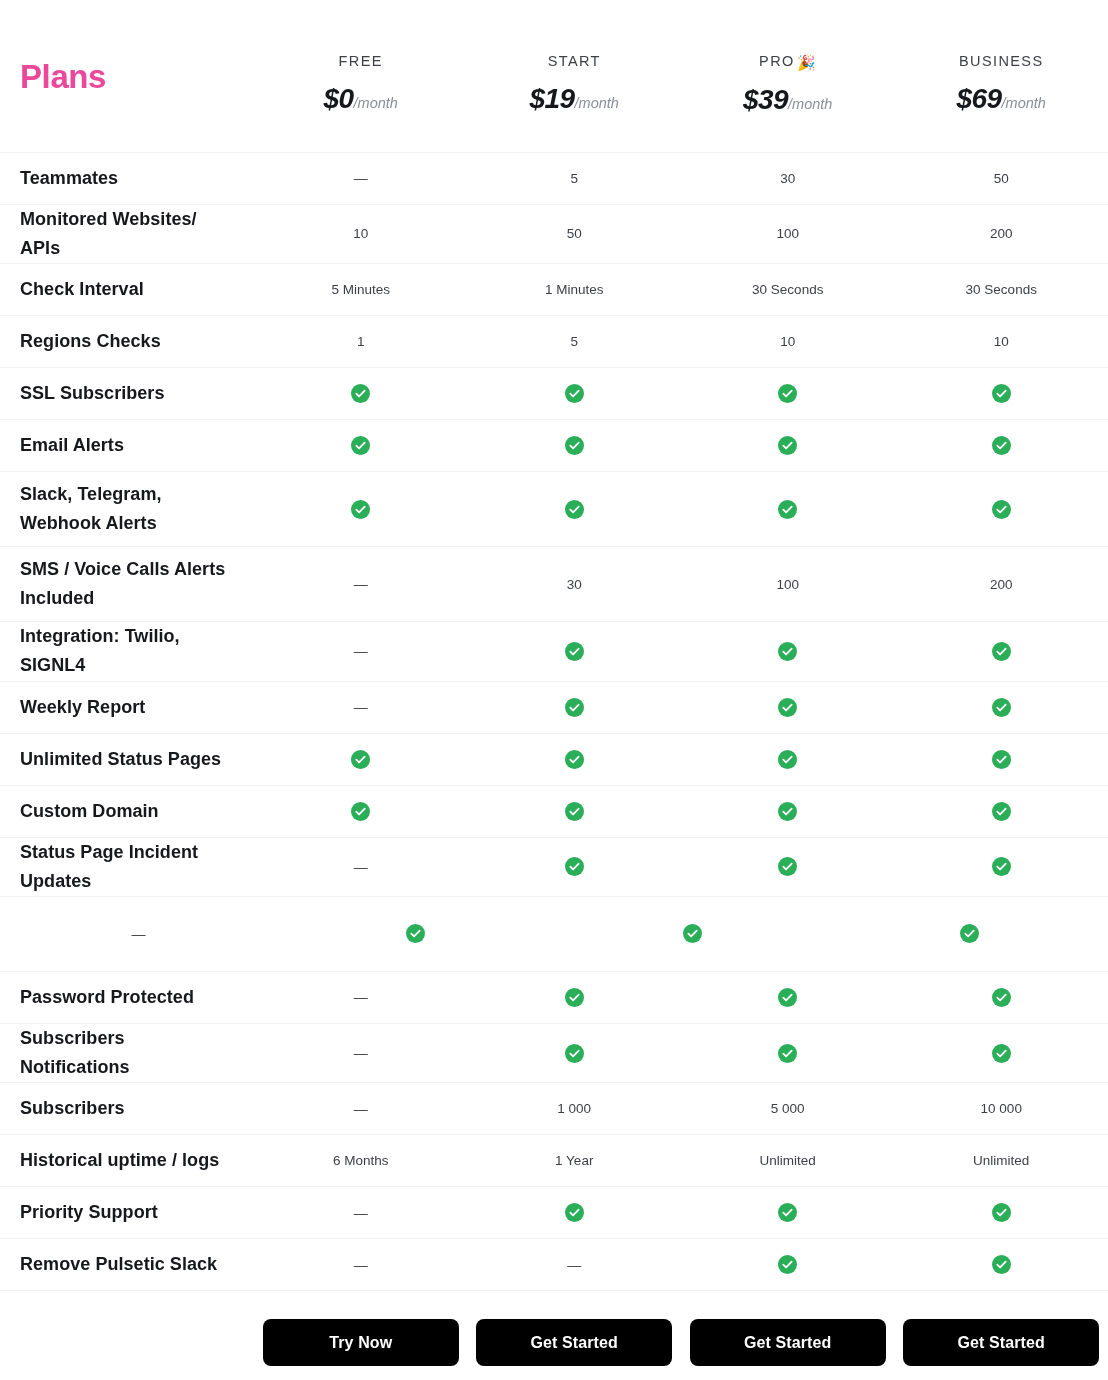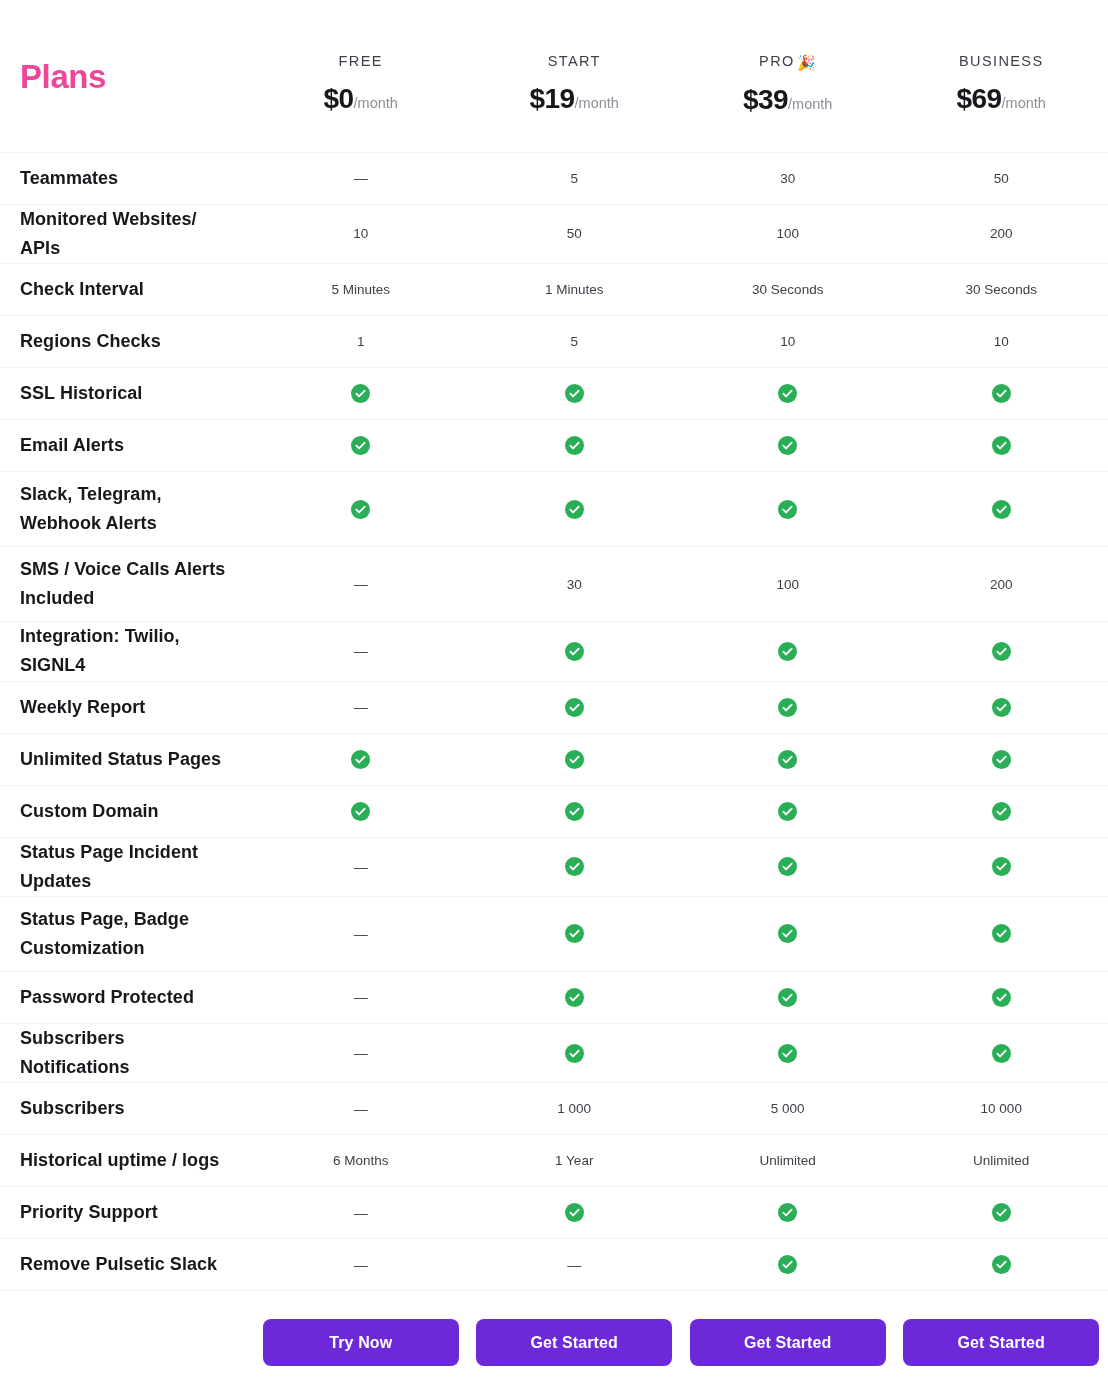--- a/index.html
+++ b/index.html
@@ -64,20 +64,21 @@
     font-size: 15px;
     letter-spacing: 0;
     margin-left: 3px;
     display: inline-block;
     vertical-align: -2px;
   }
   .plan-price-line {
     margin-top: 16px;
     line-height: 1;
     white-space: nowrap;
+    font-style: italic;
   }
   .plan-price {
     font-size: 28px;
     font-weight: 700;
     color: #17181c;
     letter-spacing: -0.6px;
   }
   .plan-period {
     font-size: 14.5px;
     color: #8b8f98;
@@ -143,21 +144,21 @@
   .cta-cell {
     flex: 1 1 0;
     display: flex;
     justify-content: center;
   }
   .cta-btn {
     width: 196px;
     height: 47px;
     border: none;
     border-radius: 8px;
-    background: #6d28d9;
+    background: #000000;
     color: #ffffff;
     font-family: "Liberation Sans", "DejaVu Sans", sans-serif;
     font-size: 16px;
     font-weight: 700;
     letter-spacing: 0.1px;
     cursor: pointer;
     display: flex;
     align-items: center;
     justify-content: center;
   }
@@ -209,21 +210,21 @@
         <div class="fcell"><span>30 Seconds</span></div>
       </div>
       <div class="frow">
         <div class="fname">Regions Checks</div>
         <div class="fcell"><span>1</span></div>
         <div class="fcell"><span>5</span></div>
         <div class="fcell"><span>10</span></div>
         <div class="fcell"><span>10</span></div>
       </div>
       <div class="frow">
-        <div class="fname">SSL Historical</div>
+        <div class="fname">SSL Subscribers</div>
         <div class="fcell"><span class="check"><svg width="19" height="19" viewBox="0 0 20 20" xmlns="http://www.w3.org/2000/svg">
               <circle cx="10" cy="10" r="10" fill="#2aae57"></circle>
               <path d="M5.6 10.2 L8.5 13.1 L14.4 7.0" fill="none" stroke="#ffffff" stroke-width="1.9" stroke-linecap="round" stroke-linejoin="round"></path>
             </svg></span></div>
         <div class="fcell"><span class="check"><svg width="19" height="19" viewBox="0 0 20 20" xmlns="http://www.w3.org/2000/svg">
               <circle cx="10" cy="10" r="10" fill="#2aae57"></circle>
               <path d="M5.6 10.2 L8.5 13.1 L14.4 7.0" fill="none" stroke="#ffffff" stroke-width="1.9" stroke-linecap="round" stroke-linejoin="round"></path>
             </svg></span></div>
         <div class="fcell"><span class="check"><svg width="19" height="19" viewBox="0 0 20 20" xmlns="http://www.w3.org/2000/svg">
               <circle cx="10" cy="10" r="10" fill="#2aae57"></circle>
@@ -359,21 +360,20 @@
         <div class="fcell"><span class="check"><svg width="19" height="19" viewBox="0 0 20 20" xmlns="http://www.w3.org/2000/svg">
               <circle cx="10" cy="10" r="10" fill="#2aae57"></circle>
               <path d="M5.6 10.2 L8.5 13.1 L14.4 7.0" fill="none" stroke="#ffffff" stroke-width="1.9" stroke-linecap="round" stroke-linejoin="round"></path>
             </svg></span></div>
         <div class="fcell"><span class="check"><svg width="19" height="19" viewBox="0 0 20 20" xmlns="http://www.w3.org/2000/svg">
               <circle cx="10" cy="10" r="10" fill="#2aae57"></circle>
               <path d="M5.6 10.2 L8.5 13.1 L14.4 7.0" fill="none" stroke="#ffffff" stroke-width="1.9" stroke-linecap="round" stroke-linejoin="round"></path>
             </svg></span></div>
       </div>
       <div class="frow tall">
-        <div class="fname">Status Page, Badge Customization</div>
         <div class="fcell"><span class="dash">—</span></div>
         <div class="fcell"><span class="check"><svg width="19" height="19" viewBox="0 0 20 20" xmlns="http://www.w3.org/2000/svg">
               <circle cx="10" cy="10" r="10" fill="#2aae57"></circle>
               <path d="M5.6 10.2 L8.5 13.1 L14.4 7.0" fill="none" stroke="#ffffff" stroke-width="1.9" stroke-linecap="round" stroke-linejoin="round"></path>
             </svg></span></div>
         <div class="fcell"><span class="check"><svg width="19" height="19" viewBox="0 0 20 20" xmlns="http://www.w3.org/2000/svg">
               <circle cx="10" cy="10" r="10" fill="#2aae57"></circle>
               <path d="M5.6 10.2 L8.5 13.1 L14.4 7.0" fill="none" stroke="#ffffff" stroke-width="1.9" stroke-linecap="round" stroke-linejoin="round"></path>
             </svg></span></div>
         <div class="fcell"><span class="check"><svg width="19" height="19" viewBox="0 0 20 20" xmlns="http://www.w3.org/2000/svg">

